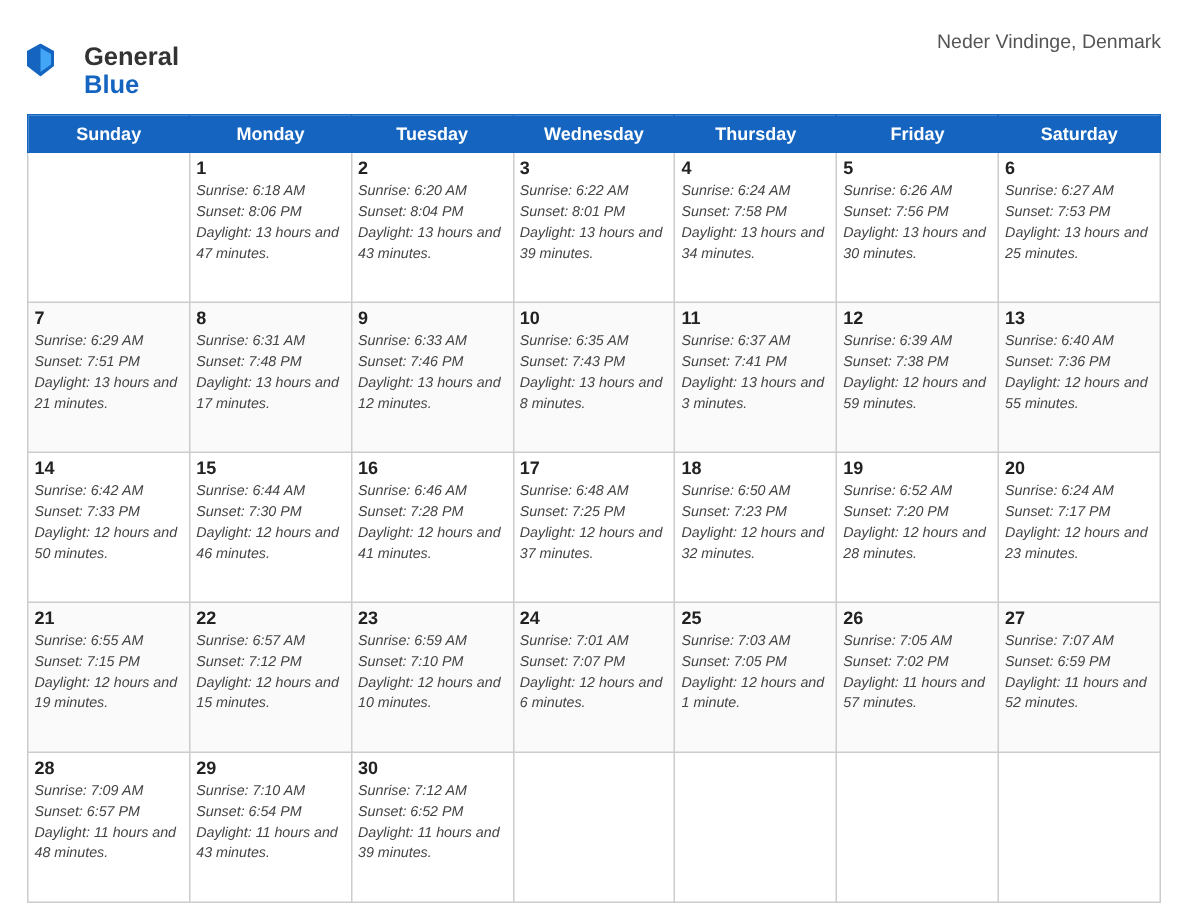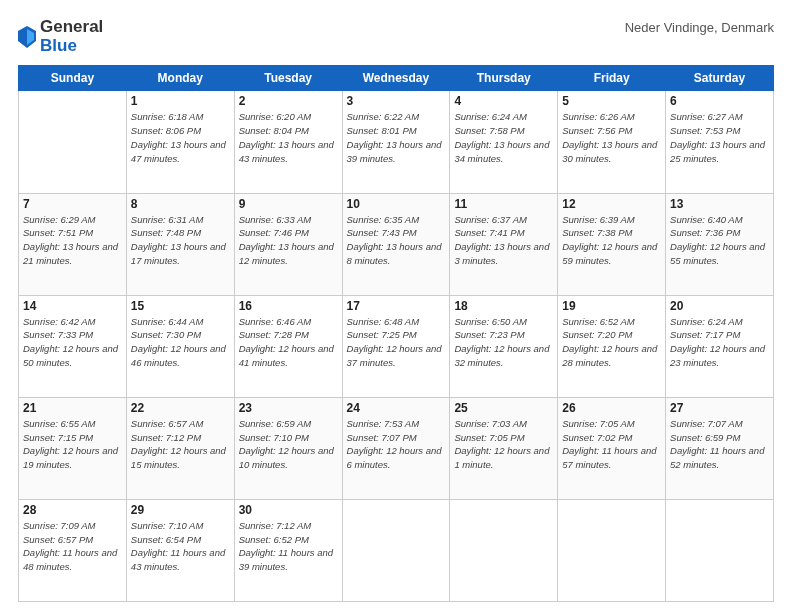--- a/index.html
+++ b/index.html
@@ -19,22 +19,22 @@
       flex-direction: column;
     }
     .header {
       display: flex;
       justify-content: space-between;
       align-items: flex-start;
       margin-bottom: 10px;
     }
     .logo {
       display: flex;
-      align-items: center;
-      gap: 4px;
+      gap: 20px;
+      margin-top: 11px;
     }
     .logo-text {
       font-size: 17px;
       font-weight: bold;
       line-height: 1.1;
     }
     .logo-general { color: #333; }
     .logo-blue { color: #1565C0; }
     .logo-icon {
       width: 18px;
@@ -292,21 +292,21 @@
           </td>
           <td>
             <span class="day-num">23</span>
             <div class="day-info">Sunrise: 6:59 AM
 Sunset: 7:10 PM
 Daylight: 12 hours
 and 10 minutes.</div>
           </td>
           <td>
             <span class="day-num">24</span>
-            <div class="day-info">Sunrise: 7:53 AM
+            <div class="day-info">Sunrise: 7:01 AM
 Sunset: 7:07 PM
 Daylight: 12 hours
 and 6 minutes.</div>
           </td>
           <td>
             <span class="day-num">25</span>
             <div class="day-info">Sunrise: 7:03 AM
 Sunset: 7:05 PM
 Daylight: 12 hours
 and 1 minute.</div>

